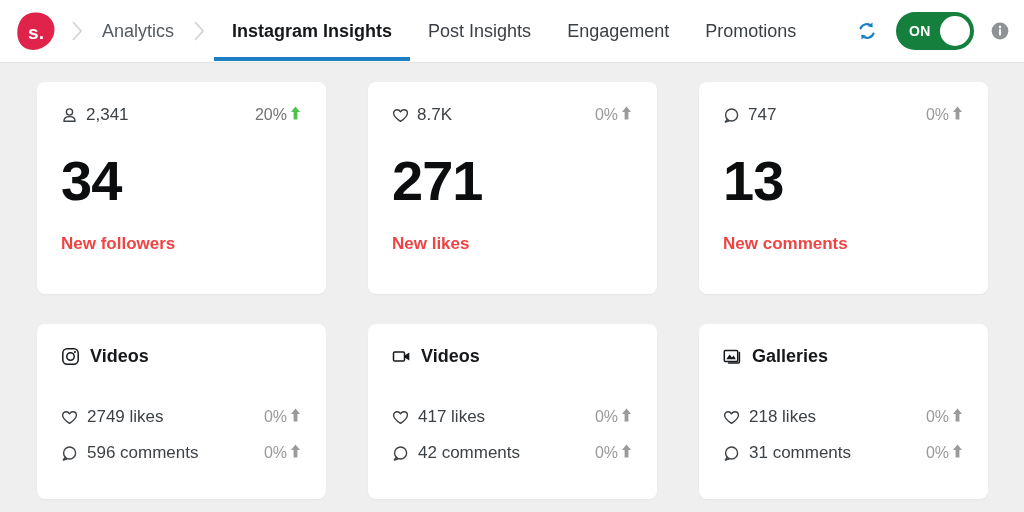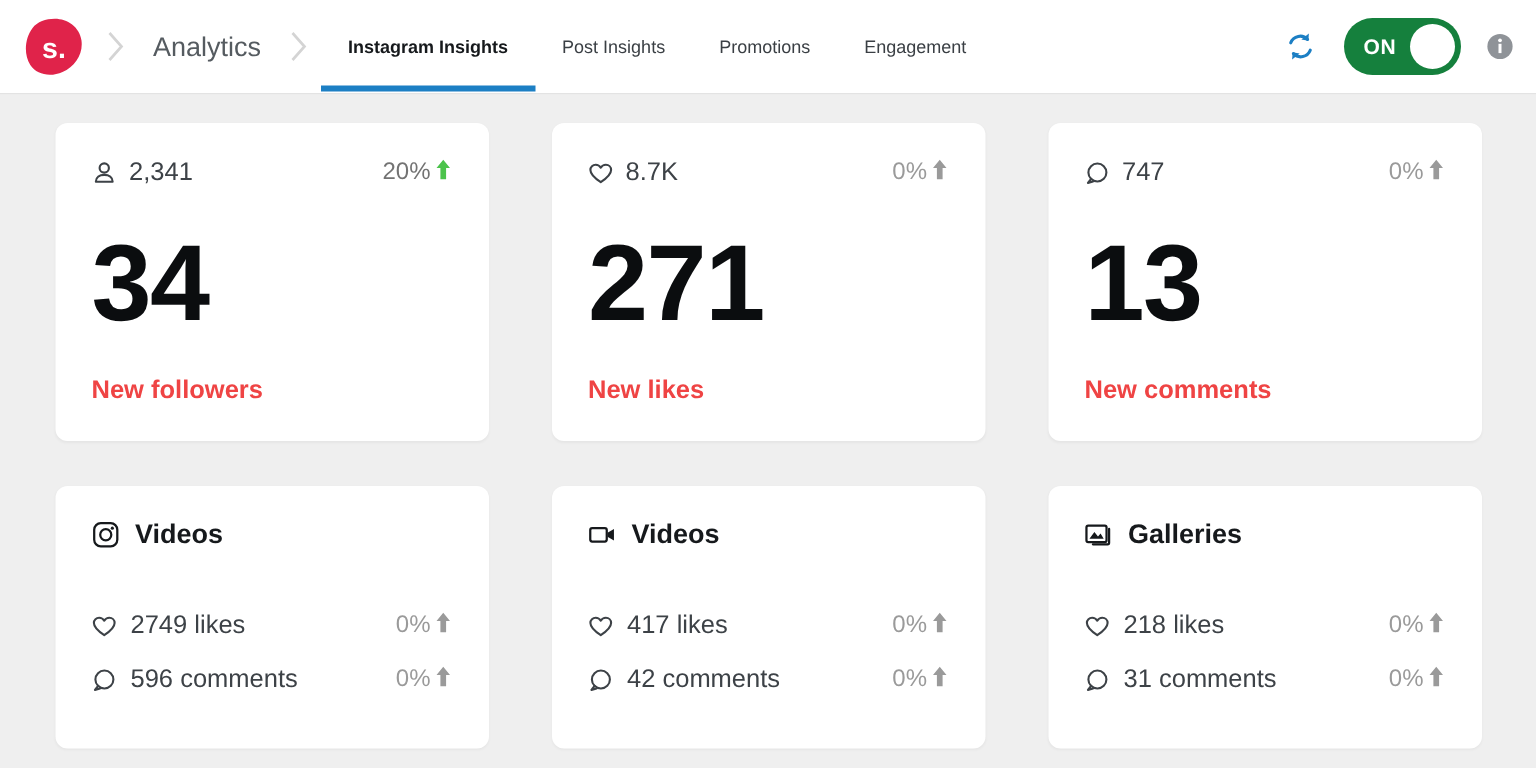--- a/index.html
+++ b/index.html
@@ -48,21 +48,21 @@
     white-space:nowrap;
     cursor:pointer;
   }
 
   .tabs {
     display:flex; align-items:stretch;
     height:100%;
     margin-left:2px;
   }
   .tab {
-    font-size:12px;
+    font-size:18px;
     color:#3a3f44;
     padding:0 18px;
     height:100%;
     display:flex; align-items:center;
     white-space:nowrap;
     cursor:pointer;
     position:relative;
   }
   .tab.active {
     font-weight:bold;
@@ -151,21 +151,21 @@
   .delta {
     display:flex; align-items:center;
     gap:2px;
     font-size:16px;
     color:#9a9a9a;
   }
   .delta.up { color:#737373; }
   .delta .arw { display:block; }
 
   .big-number {
-    font-size:72px;
+    font-size:56px;
     font-weight:bold;
     color:#0b0d0f;
     line-height:1;
     letter-spacing:-1px;
     margin-top:27px;
   }
   .metric-label {
     font-size:17px;
     font-weight:bold;
     color:#ef4444;
@@ -224,24 +224,24 @@
   </div>
 
   <div class="tabs">
     <div class="tab active">
       <span>Instagram Insights</span>
     </div>
     <div class="tab">
       <span>Post Insights</span>
     </div>
     <div class="tab">
+      <span>Engagement</span>
+    </div>
+    <div class="tab">
       <span>Promotions</span>
-    </div>
-    <div class="tab">
-      <span>Engagement</span>
     </div>
   </div>
 
   <div class="header-right">
     <div class="refresh-btn">
       <svg width="24" height="24" viewBox="0 0 24 24">
         <path d="M5.5 9.5a6.8 6.8 0 0 1 11.2-2.3" fill="none" stroke="#1c7fc4" stroke-width="2.1" stroke-linecap="round"></path>
         <path d="M18.5 14.5a6.8 6.8 0 0 1-11.2 2.3" fill="none" stroke="#1c7fc4" stroke-width="2.1" stroke-linecap="round"></path>
         <path d="M17.6 3.4 L17.2 8.2 L12.6 7.3 Z" fill="#1c7fc4"></path>
         <path d="M6.4 20.6 L6.8 15.8 L11.4 16.7 Z" fill="#1c7fc4"></path>

